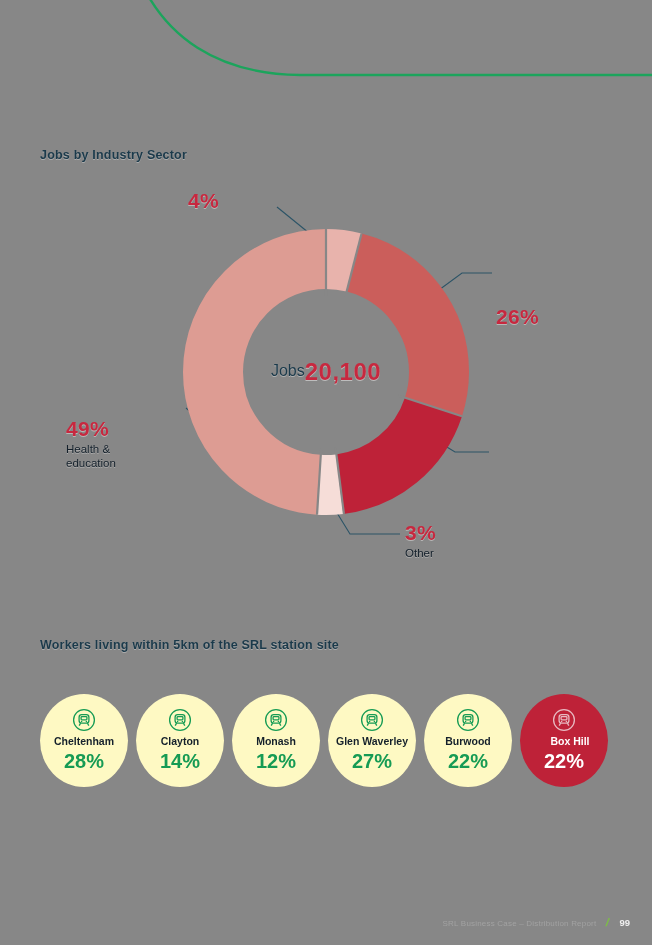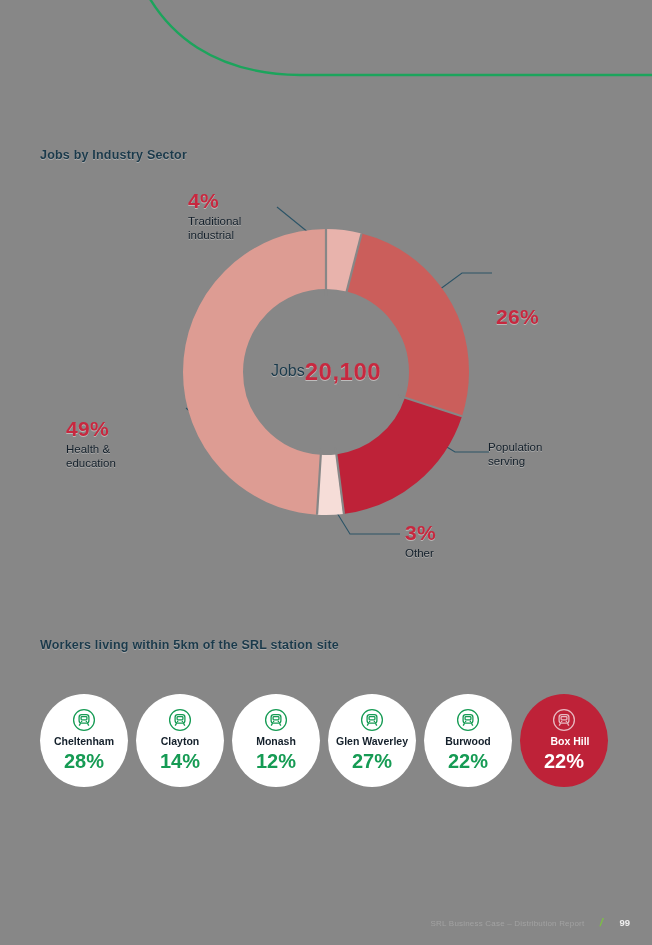--- a/index.html
+++ b/index.html
@@ -67,40 +67,40 @@
 
   #leaders{position:absolute;left:0;top:130px;width:652px;height:460px;pointer-events:none;}
 
   
   #stations{
     position:absolute;left:40px;top:692px;width:580px;height:96px;
     display:flex;align-items:center;gap:8px;
   }
   .station{
     width:88px;height:93px;border-radius:50%;
-    background:#ffffff;
+    background:#fef9c3;
     display:flex;flex-direction:column;align-items:center;justify-content:center;
     flex:0 0 auto;
   }
   .station .train-icon{display:block;margin-bottom:3px;}
   .station .st-name{
     font-size:10.5px;font-weight:bold;color:#14202b;line-height:1.1;
     white-space:nowrap;
   }
   .station .st-pct{
     font-size:20px;font-weight:bold;color:#169B54;line-height:1.2;margin-top:1px;
   }
   .station.highlight{background:#BE2238;}
   .station.highlight .st-name{color:#ffffff;margin-left:12px;}
   .station.highlight .st-pct{color:#ffffff;}
 
   
   #footer{
     position:absolute;right:22px;bottom:17px;
-    display:flex;align-items:baseline;gap:16px;
+    display:flex;align-items:baseline;gap:10px;
     font-size:8px;color:#9d9d9d;
   }
   #footer-text{color:#a2a2a2;letter-spacing:.2px;}
   #footer-slash{color:#7CC242;font-weight:bold;font-size:11px;
                 transform:skewX(-12deg);display:inline-block;}
   #footer-page{color:#efefef;font-weight:bold;font-size:9.5px;}
 </style>
 </head>
 <body>
 
@@ -150,31 +150,27 @@
     </g>
   </svg>
   <div id="donut-center">
     <div id="donut-center-label">Jobs</div>
     <div id="donut-center-value">20,100</div>
   </div>
 </div>
 
 <div class="callout left" id="callout-traditional">
   <div class="pct">4%</div>
-  <div class="name" style="white-space:pre-line;">Traditional
-industrial</div>
 </div>
 
 <div class="callout right" id="callout-business">
   <div class="pct">26%</div>
 </div>
 
 <div class="callout right" id="callout-population">
-  <div class="name" style="white-space:pre-line;">Population
-serving</div>
 </div>
 
 <div class="callout left" id="callout-health">
   <div class="pct">49%</div>
   <div class="name" style="white-space:pre-line;">Health &amp;
 education</div>
 </div>
 
 <div class="callout left" id="callout-other">
   <div class="pct">3%</div>

